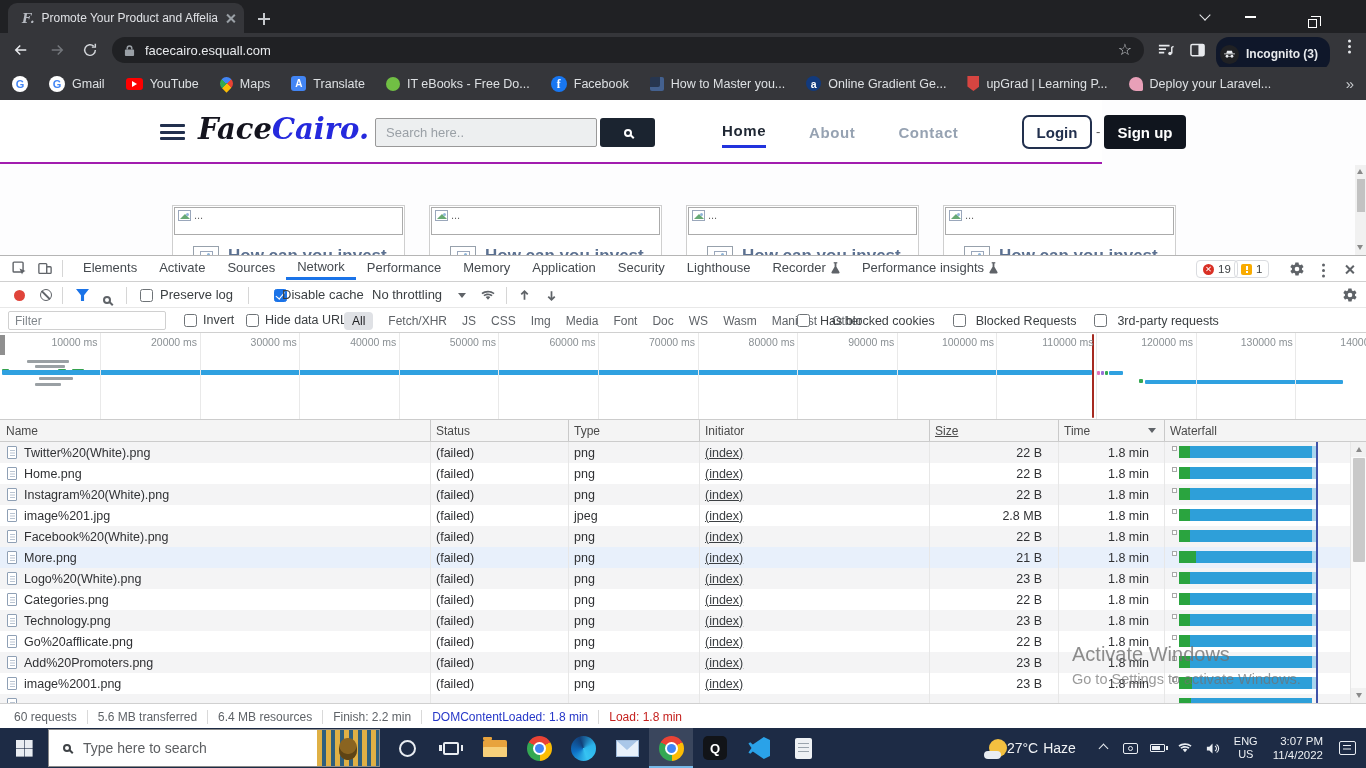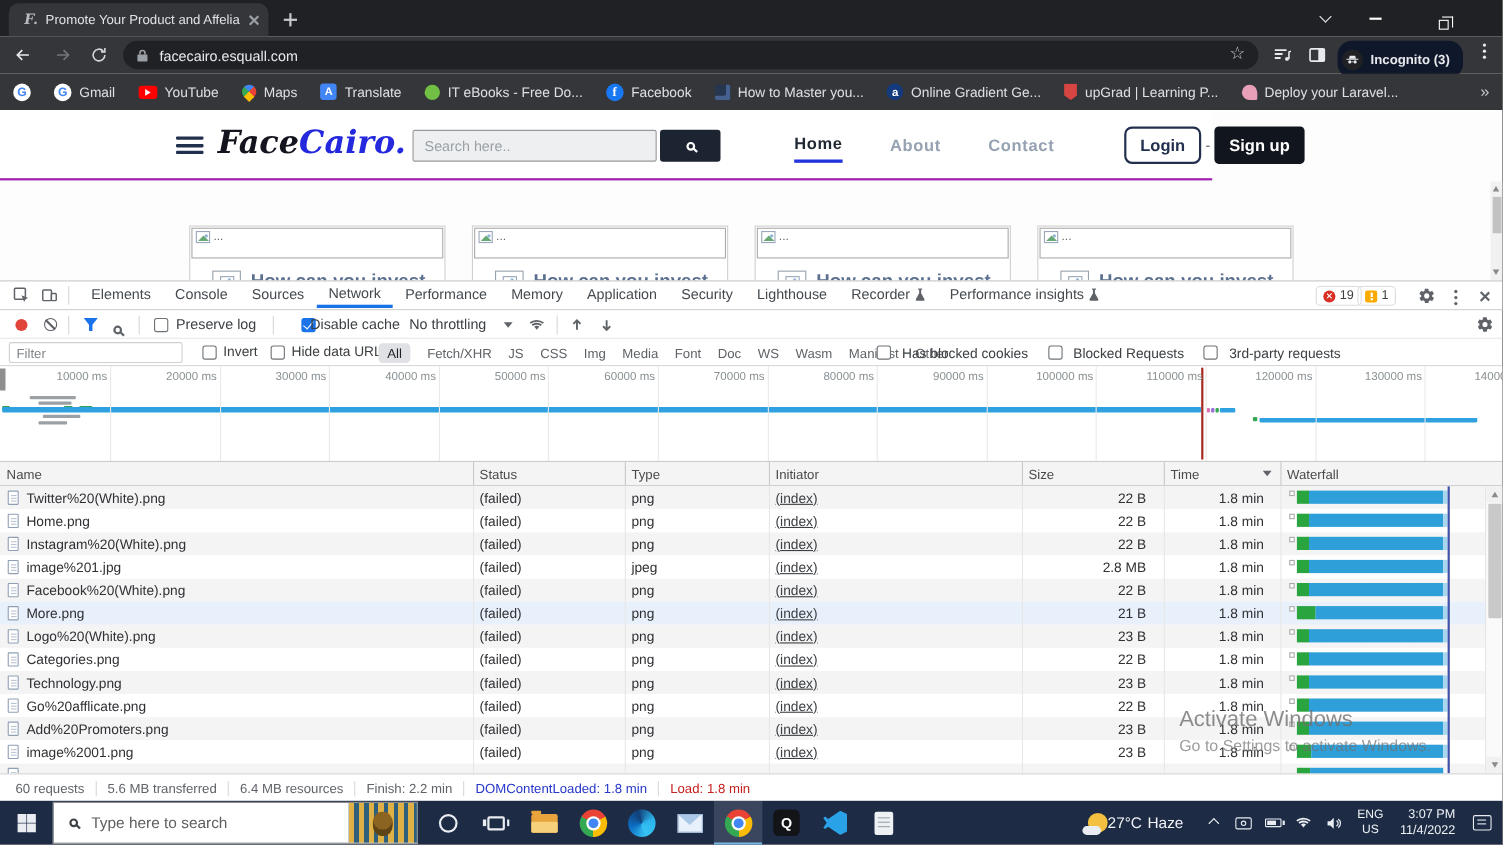--- a/index.html
+++ b/index.html
@@ -406,21 +406,21 @@
       <svg class="dt-left-ic" style="left:38px" width="14" height="15" viewBox="0 0 16 16" fill="none" stroke="#5f6368" stroke-width="1.5">
           <rect x="1" y="2.5" width="9" height="11" rx="1"></rect>
           <rect x="10" y="6" width="5" height="7.5" rx="1" fill="#fff"></rect>
         </svg>
       <span class="abs vsep" style="left:62px;top:4px"></span>
       <div class="dtabs-flex">
           <div class="dtab">
             <span>Elements</span>
           </div>
           <div class="dtab">
-            <span>Console</span>
+            <span>Activate</span>
           </div>
           <div class="dtab">
             <span>Sources</span>
           </div>
           <div class="dtab dtab-active">
             <span>Network</span>
           </div>
           <div class="dtab">
             <span>Performance</span>
           </div>
@@ -581,21 +581,21 @@
         <div class="ov-grid" style="left: 1295.2px;"></div>
         <div class="ov-lab" style="left: 1195.2px;">130000 ms</div>
         <div class="ov-lab" style="left: 1294.8px;">140000 ms</div>
       </div>
 
     <div class="dt-gridhead">
         <span class="hcol" style="left: 6px;">Name</span>
         <span class="hcol" style="left: 436px;">Status</span>
         <span class="hcol" style="left: 574px;">Type</span>
         <span class="hcol" style="left: 705px;">Initiator</span>
-        <span class="hcol" style="left: 935px;">Size</span>
+        <span class="hcol" style="left: 935px; text-decoration: underline;">Size</span>
         <span class="hcol" style="left: 1064px; text-align: center;">Time</span>
         <span class="hcol" style="left: 1170px;">Waterfall</span>
         <div class="hsep" style="left: 430px;"></div>
         <div class="hsep" style="left: 568px;"></div>
         <div class="hsep" style="left: 699px;"></div>
         <div class="hsep" style="left: 929px;"></div>
         <div class="hsep" style="left: 1058px;"></div>
         <div class="hsep" style="left: 1164px;"></div>
         <span class="tcaret" style="left: 1148px;"></span>
       </div>

